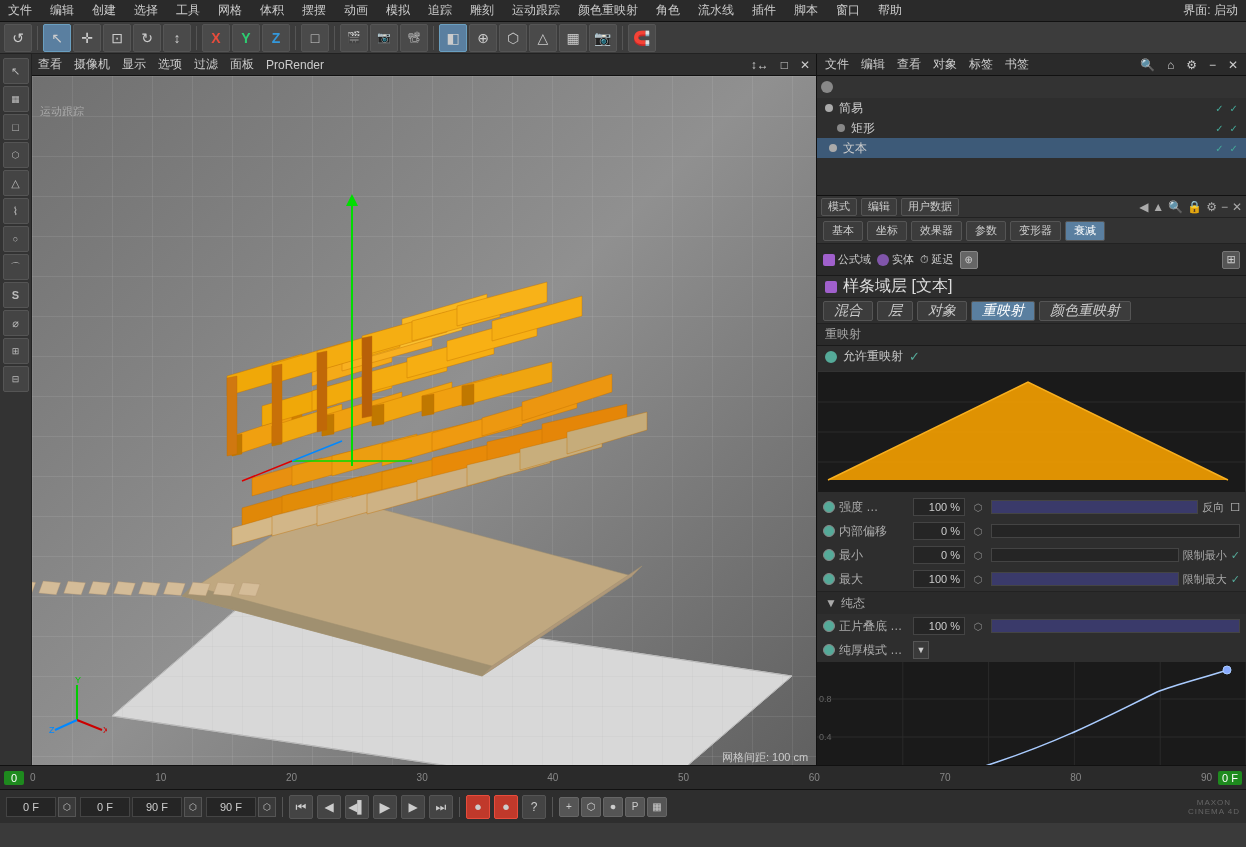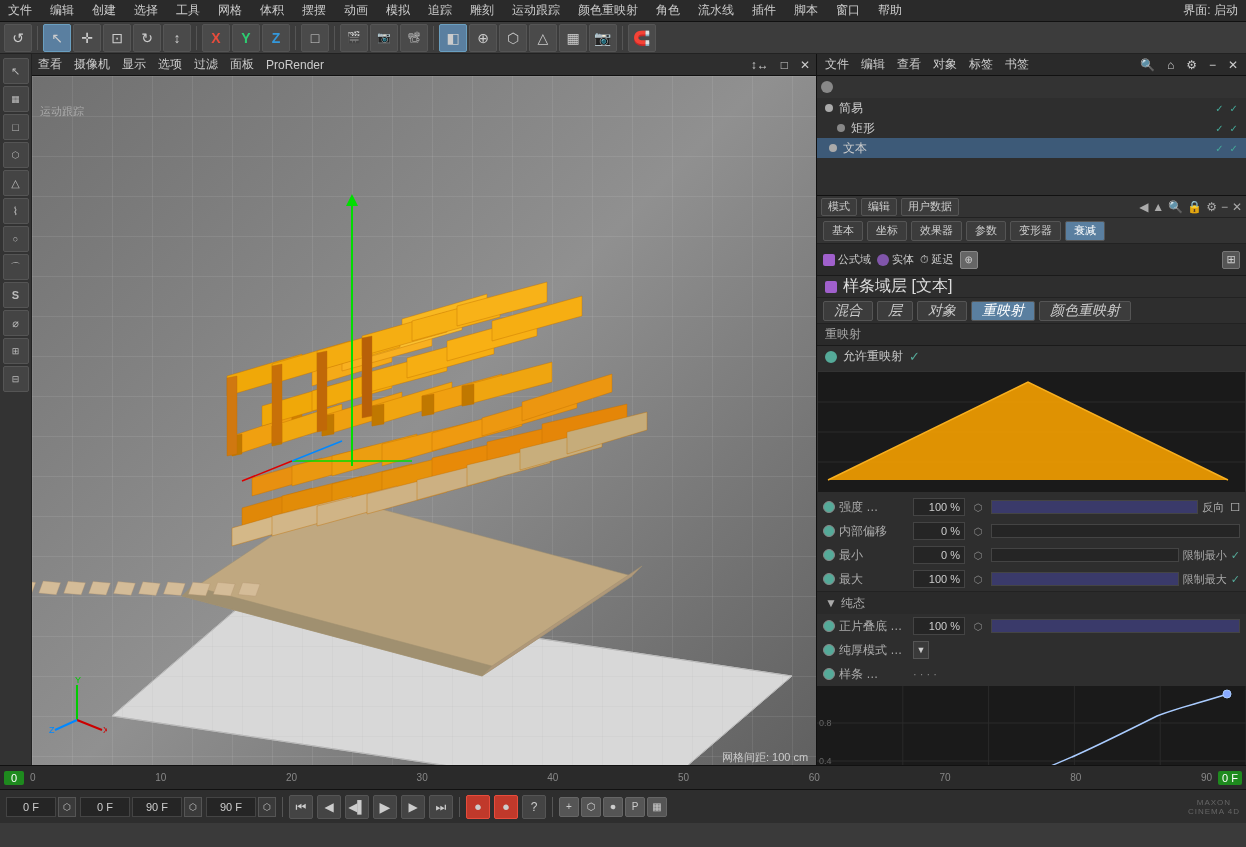--- a/index.html
+++ b/index.html
@@ -621,25 +621,20 @@
             <div class="slider-bar-fill" style="width:100%;"></div>
           </div>
         </div>
 
         <div class="spline-row">
           <div class="slider-radio on"></div>
           <span class="slider-label">纯厚模式 …</span>
           <div style="width:16px;height:18px;background:#3a3a3a;border:1px solid #555;display:flex;align-items:center;justify-content:center;font-size:9px;color:#ccc;">▼</div>
         </div>
 
-        <div class="spline-row">
-          <div class="slider-radio on"></div>
-          <span class="slider-label">样条 …</span>
-          <span style="font-size:11px;color:#888;">· · · ·</span>
-        </div>
 
         <div id="spline-canvas">
           <svg width="100%" height="150" style="display:block;">
             <rect width="100%" height="150" fill="#1a1a1a"></rect>
 
             <line x1="20%" y1="0" x2="20%" y2="150" stroke="#2a2a2a" stroke-width="1"></line>
             <line x1="40%" y1="0" x2="40%" y2="150" stroke="#2a2a2a" stroke-width="1"></line>
             <line x1="60%" y1="0" x2="60%" y2="150" stroke="#2a2a2a" stroke-width="1"></line>
             <line x1="80%" y1="0" x2="80%" y2="150" stroke="#2a2a2a" stroke-width="1"></line>
             <line x1="100%" y1="0" x2="100%" y2="150" stroke="#2a2a2a" stroke-width="1"></line>

